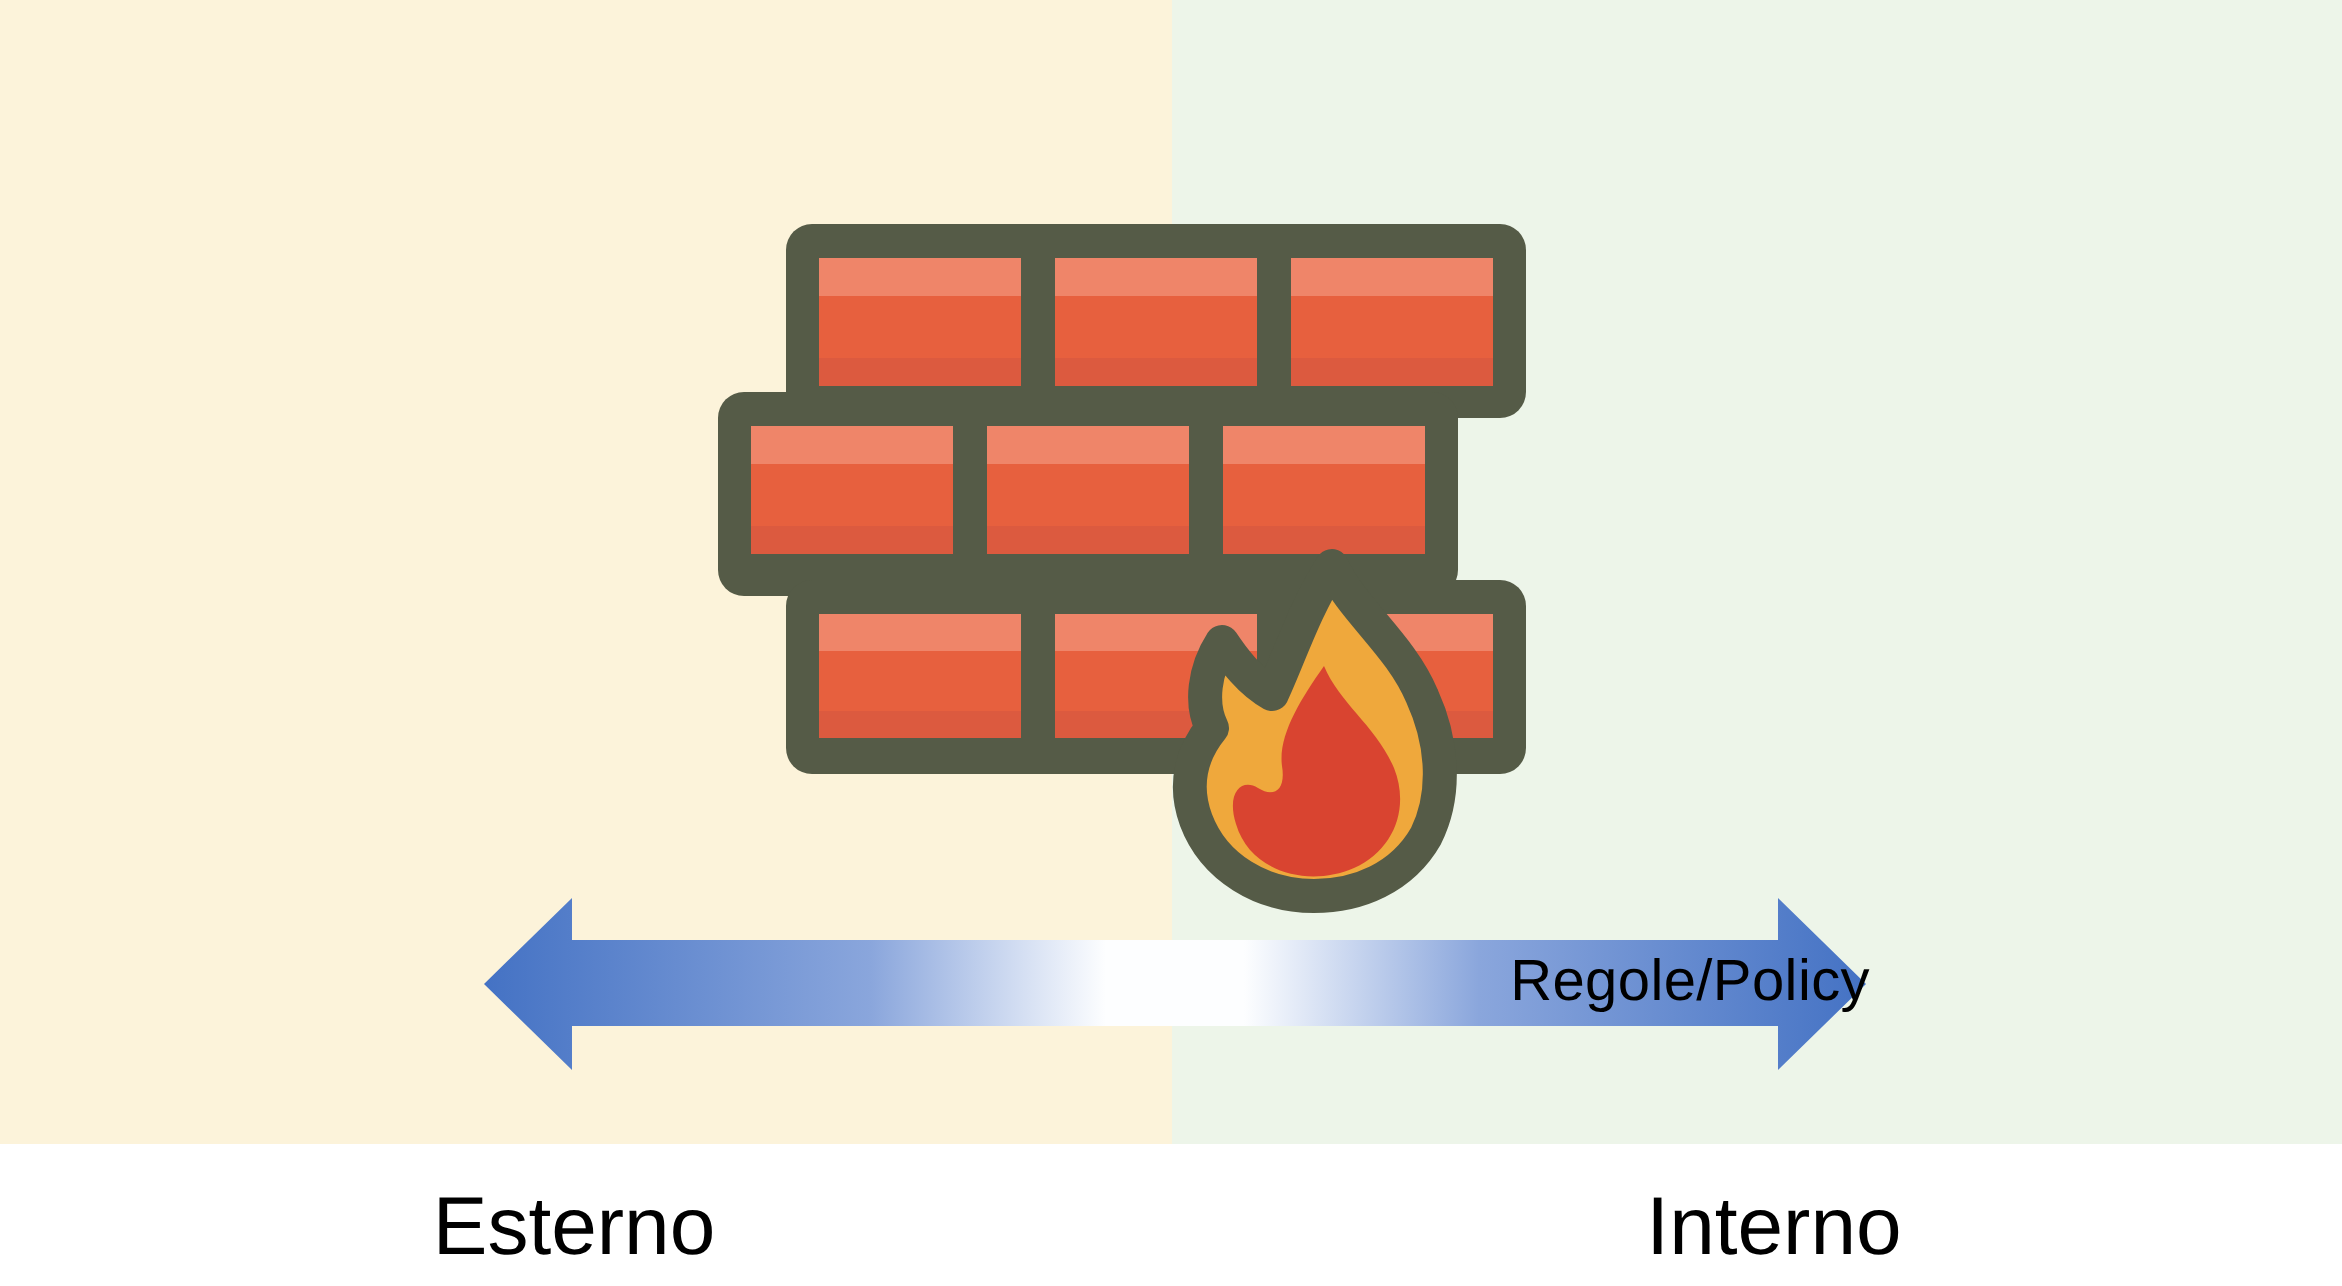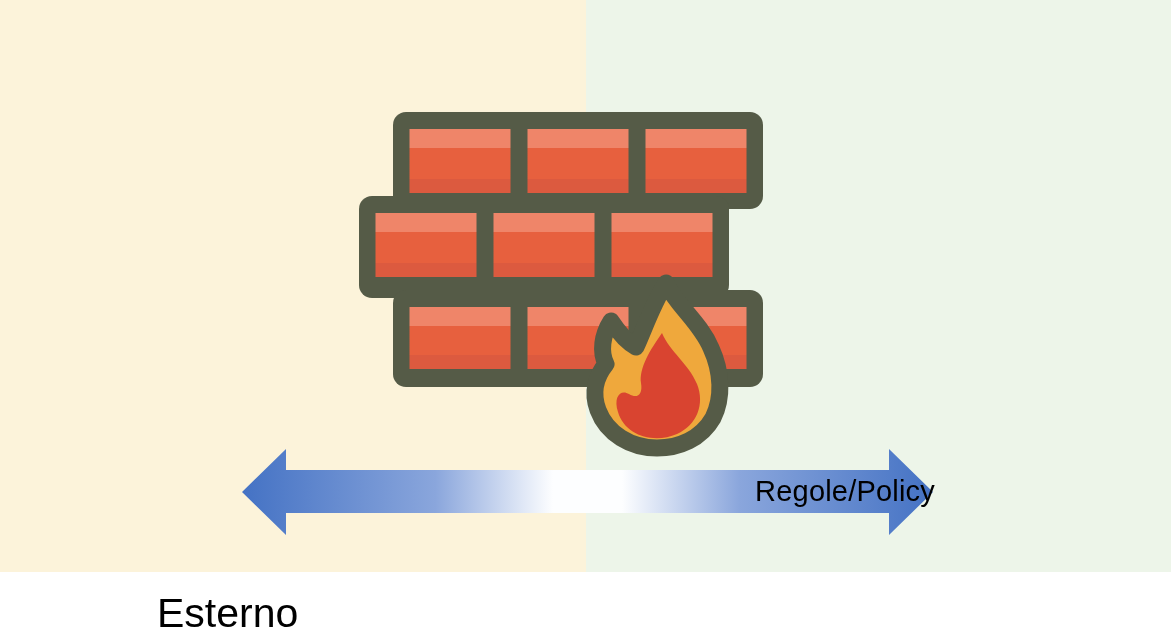--- a/index.html
+++ b/index.html
@@ -45,20 +45,21 @@
   .stop-arrow-center { stop-color: #FDFEFF; }
 
   .arrow-label {
     position: absolute; left: 240px; top: 475px; width: 695px;
     text-align: right;
     font-size: 29px; color: var(--text, #000);
     letter-spacing: 0.2px;
   }
   .zone-label {
     position: absolute; top: 590px; width: 260px;
+    text-align: center;
     font-size: 41px; color: var(--text, #000);
   }
   .zone-left  { left: 157px; }
   .zone-right { left: 757px; }
 </style>
 </head>
 <body>
 
 <div class="canvas">
 
@@ -129,14 +130,15 @@
       </linearGradient>
     </defs>
     <polygon fill="url(#arrowGrad)" points="
       2,46 46,3 46,24 649,24 649,3 693,46 649,89 649,67 46,67 46,89"></polygon>
   </svg>
 
   <div class="arrow-label">Regole/Policy</div>
 
   <div class="zone-label zone-left">Esterno</div>
 
+  <div class="zone-label zone-right">Interno</div>
 
 </div>
 
 </body></html>

